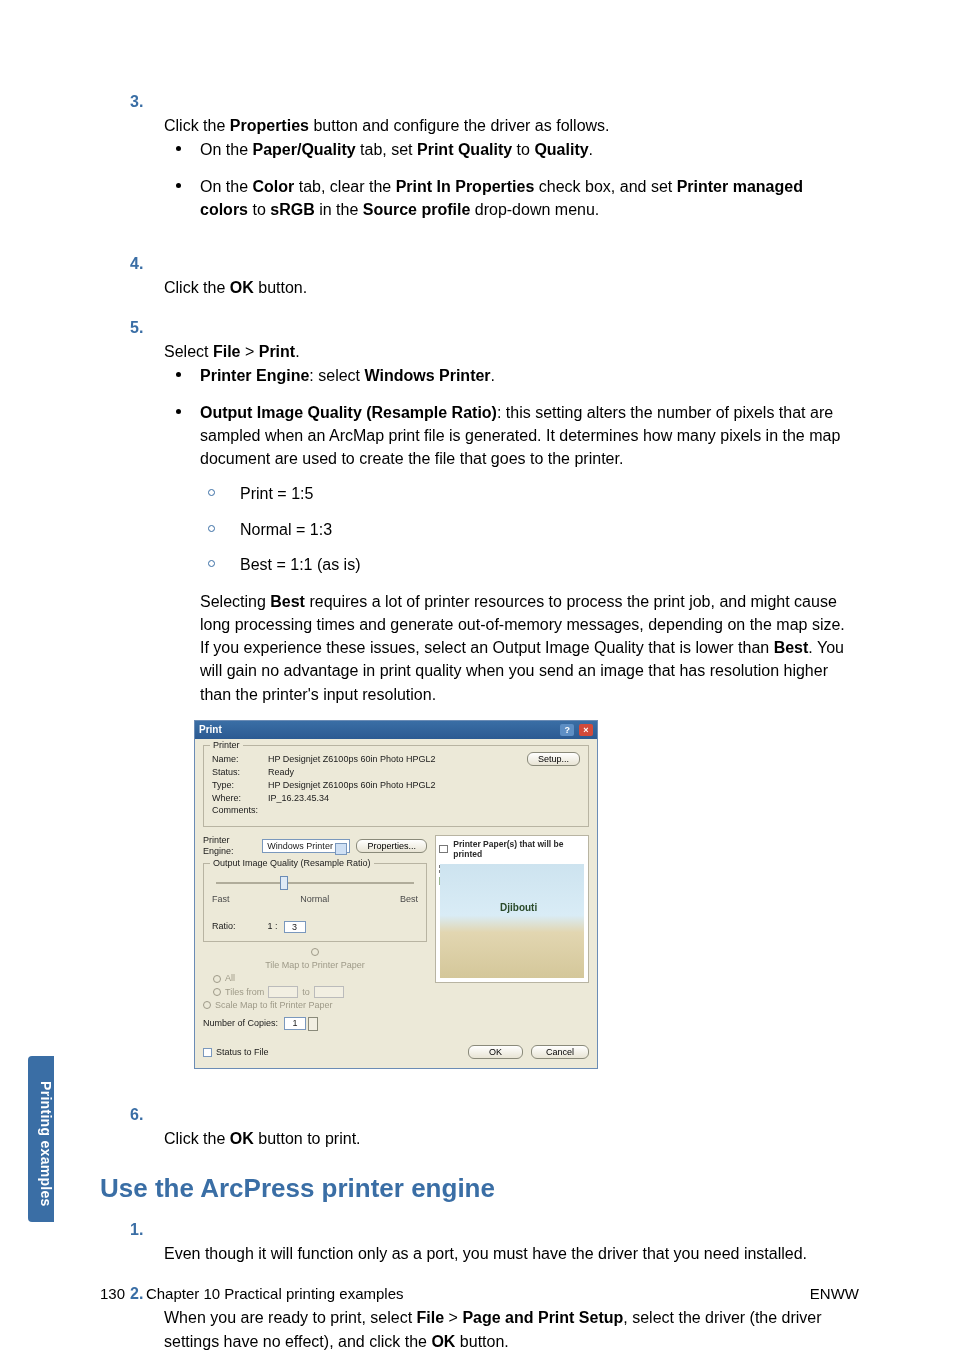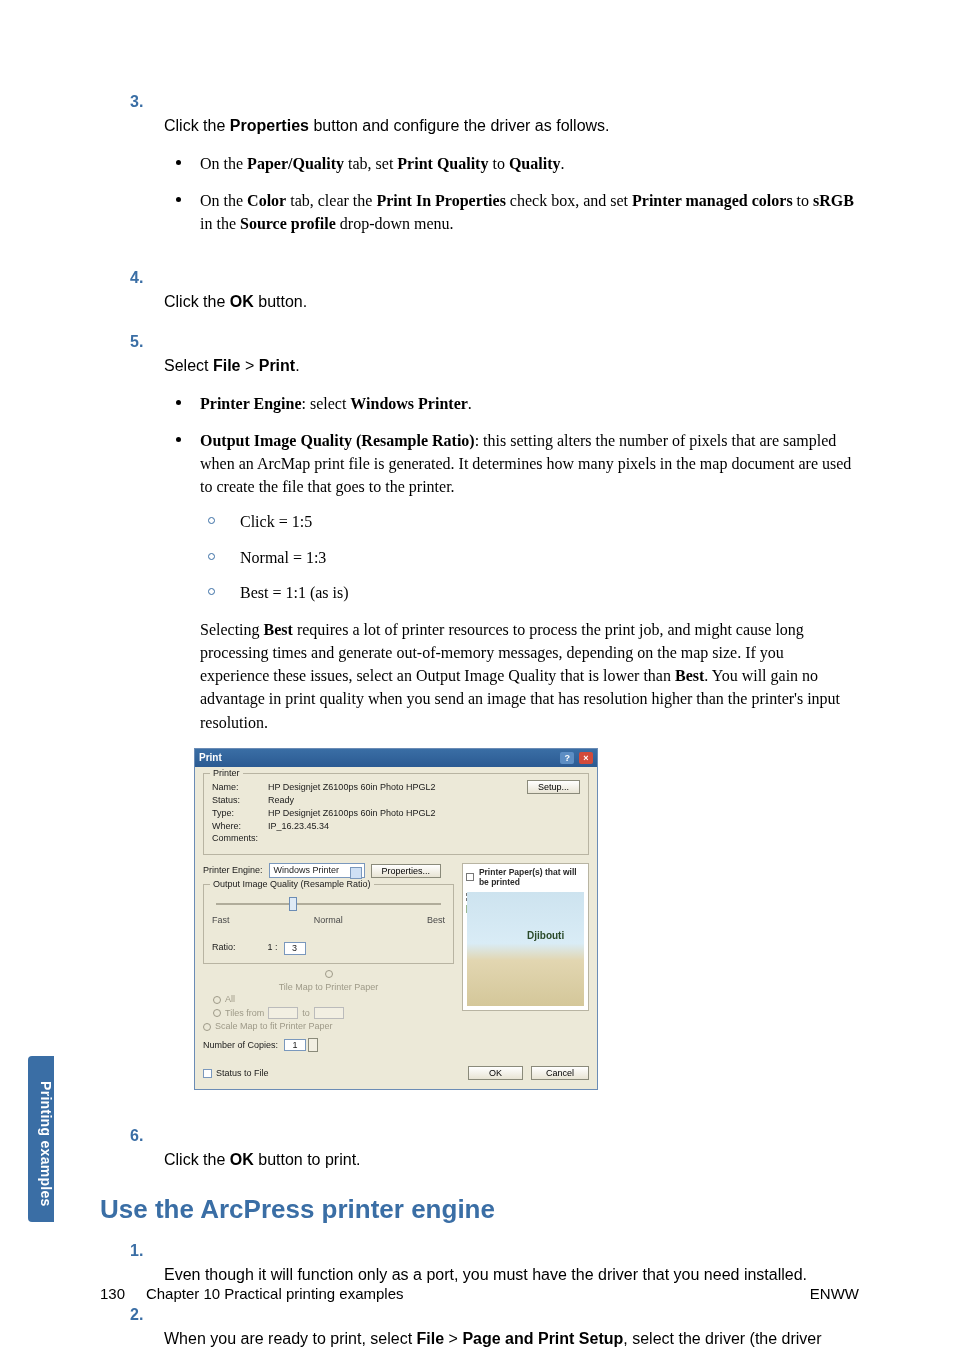--- a/index.html
+++ b/index.html
@@ -27,22 +27,20 @@
     width: 34px;
     margin-left: -34px;
     font-weight: bold;
     color: #3a6ea5;
     vertical-align: top;
   }
   .item-body { display: inline-block; width: calc(100% - 4px); vertical-align: top; }
   ul.bullets {
     list-style: none;
     margin-left: 36px;
-    margin-top: 14px;
-    font-family: Liberation Serif, serif;
   }
   ul.bullets > li {
     position: relative;
     margin-bottom: 14px;
     padding-left: 0;
     line-height: 1.45;
   }
   ul.bullets > li::before {
     content: "";
     position: absolute;
@@ -148,42 +146,42 @@
     top: -6px; left: 6px;
     background: #ece9d8;
     padding: 0 3px;
     font-size: 9px;
   }
   .row { display: flex; margin: 2px 0; align-items: center; }
   .lbl { width: 56px; }
   .btn {
     background: linear-gradient(#fff,#e8e4d4);
     border: 1px solid #8a8a7a;
-    border-radius: 0;
+    border-radius: 6px;
     padding: 1px 10px;
     font-size: 9px;
   }
   .dropdown {
     border: 1px solid #7a98bd;
     background: #fff;
     padding: 1px 14px 1px 4px;
     position: relative;
     width: 96px;
   }
   .dropdown::after {
     content: "";
     position: absolute;
     right: 2px; top: 3px;
     width: 10px; height: 10px;
     background: #cfe0f4;
     border: 1px solid #7a98bd;
   }
   .two-col { display: flex; gap: 8px; }
   .left-col { flex: 1; }
-  .right-col { width: 127px; }
+  .right-col { width: 154px; }
   .preview {
     border: 1px solid #b8b4a2;
     height: 148px;
     margin-top: 2px;
     background: #fff;
     position: relative;
     overflow: hidden;
   }
   .pvw-title {
     font-weight: bold;
@@ -259,21 +257,21 @@
       <span class="num">5.</span>
       <span class="item-body">
         <span>Select </span><span class="bold">File</span><span> &gt; </span><span class="bold">Print</span><span>.</span>
         <ul class="bullets">
           <li>
             <span class="bold">Printer Engine</span><span>: select </span><span class="bold">Windows Printer</span><span>.</span>
           </li>
           <li>
             <span class="bold">Output Image Quality (Resample Ratio)</span><span>: this setting alters the number of pixels that are sampled when an ArcMap print file is generated. It determines how many pixels in the map document are used to create the file that goes to the printer.</span>
             <ul class="circles">
-              <li>Click = 1:5</li>
+              <li>Print = 1:5</li>
               <li>Normal = 1:3</li>
               <li>Best = 1:1 (as is)</li>
             </ul>
             <div class="para-after">
               <span>Selecting </span><span class="bold">Best</span><span> requires a lot of printer resources to process the print job, and might cause long processing times and generate out-of-memory messages, depending on the map size. If you experience these issues, select an Output Image Quality that is lower than </span><span class="bold">Best</span><span>. You will gain no advantage in print quality when you send an image that has resolution higher than the printer's input resolution.</span>
             </div>
           </li>
         </ul>
 
         

